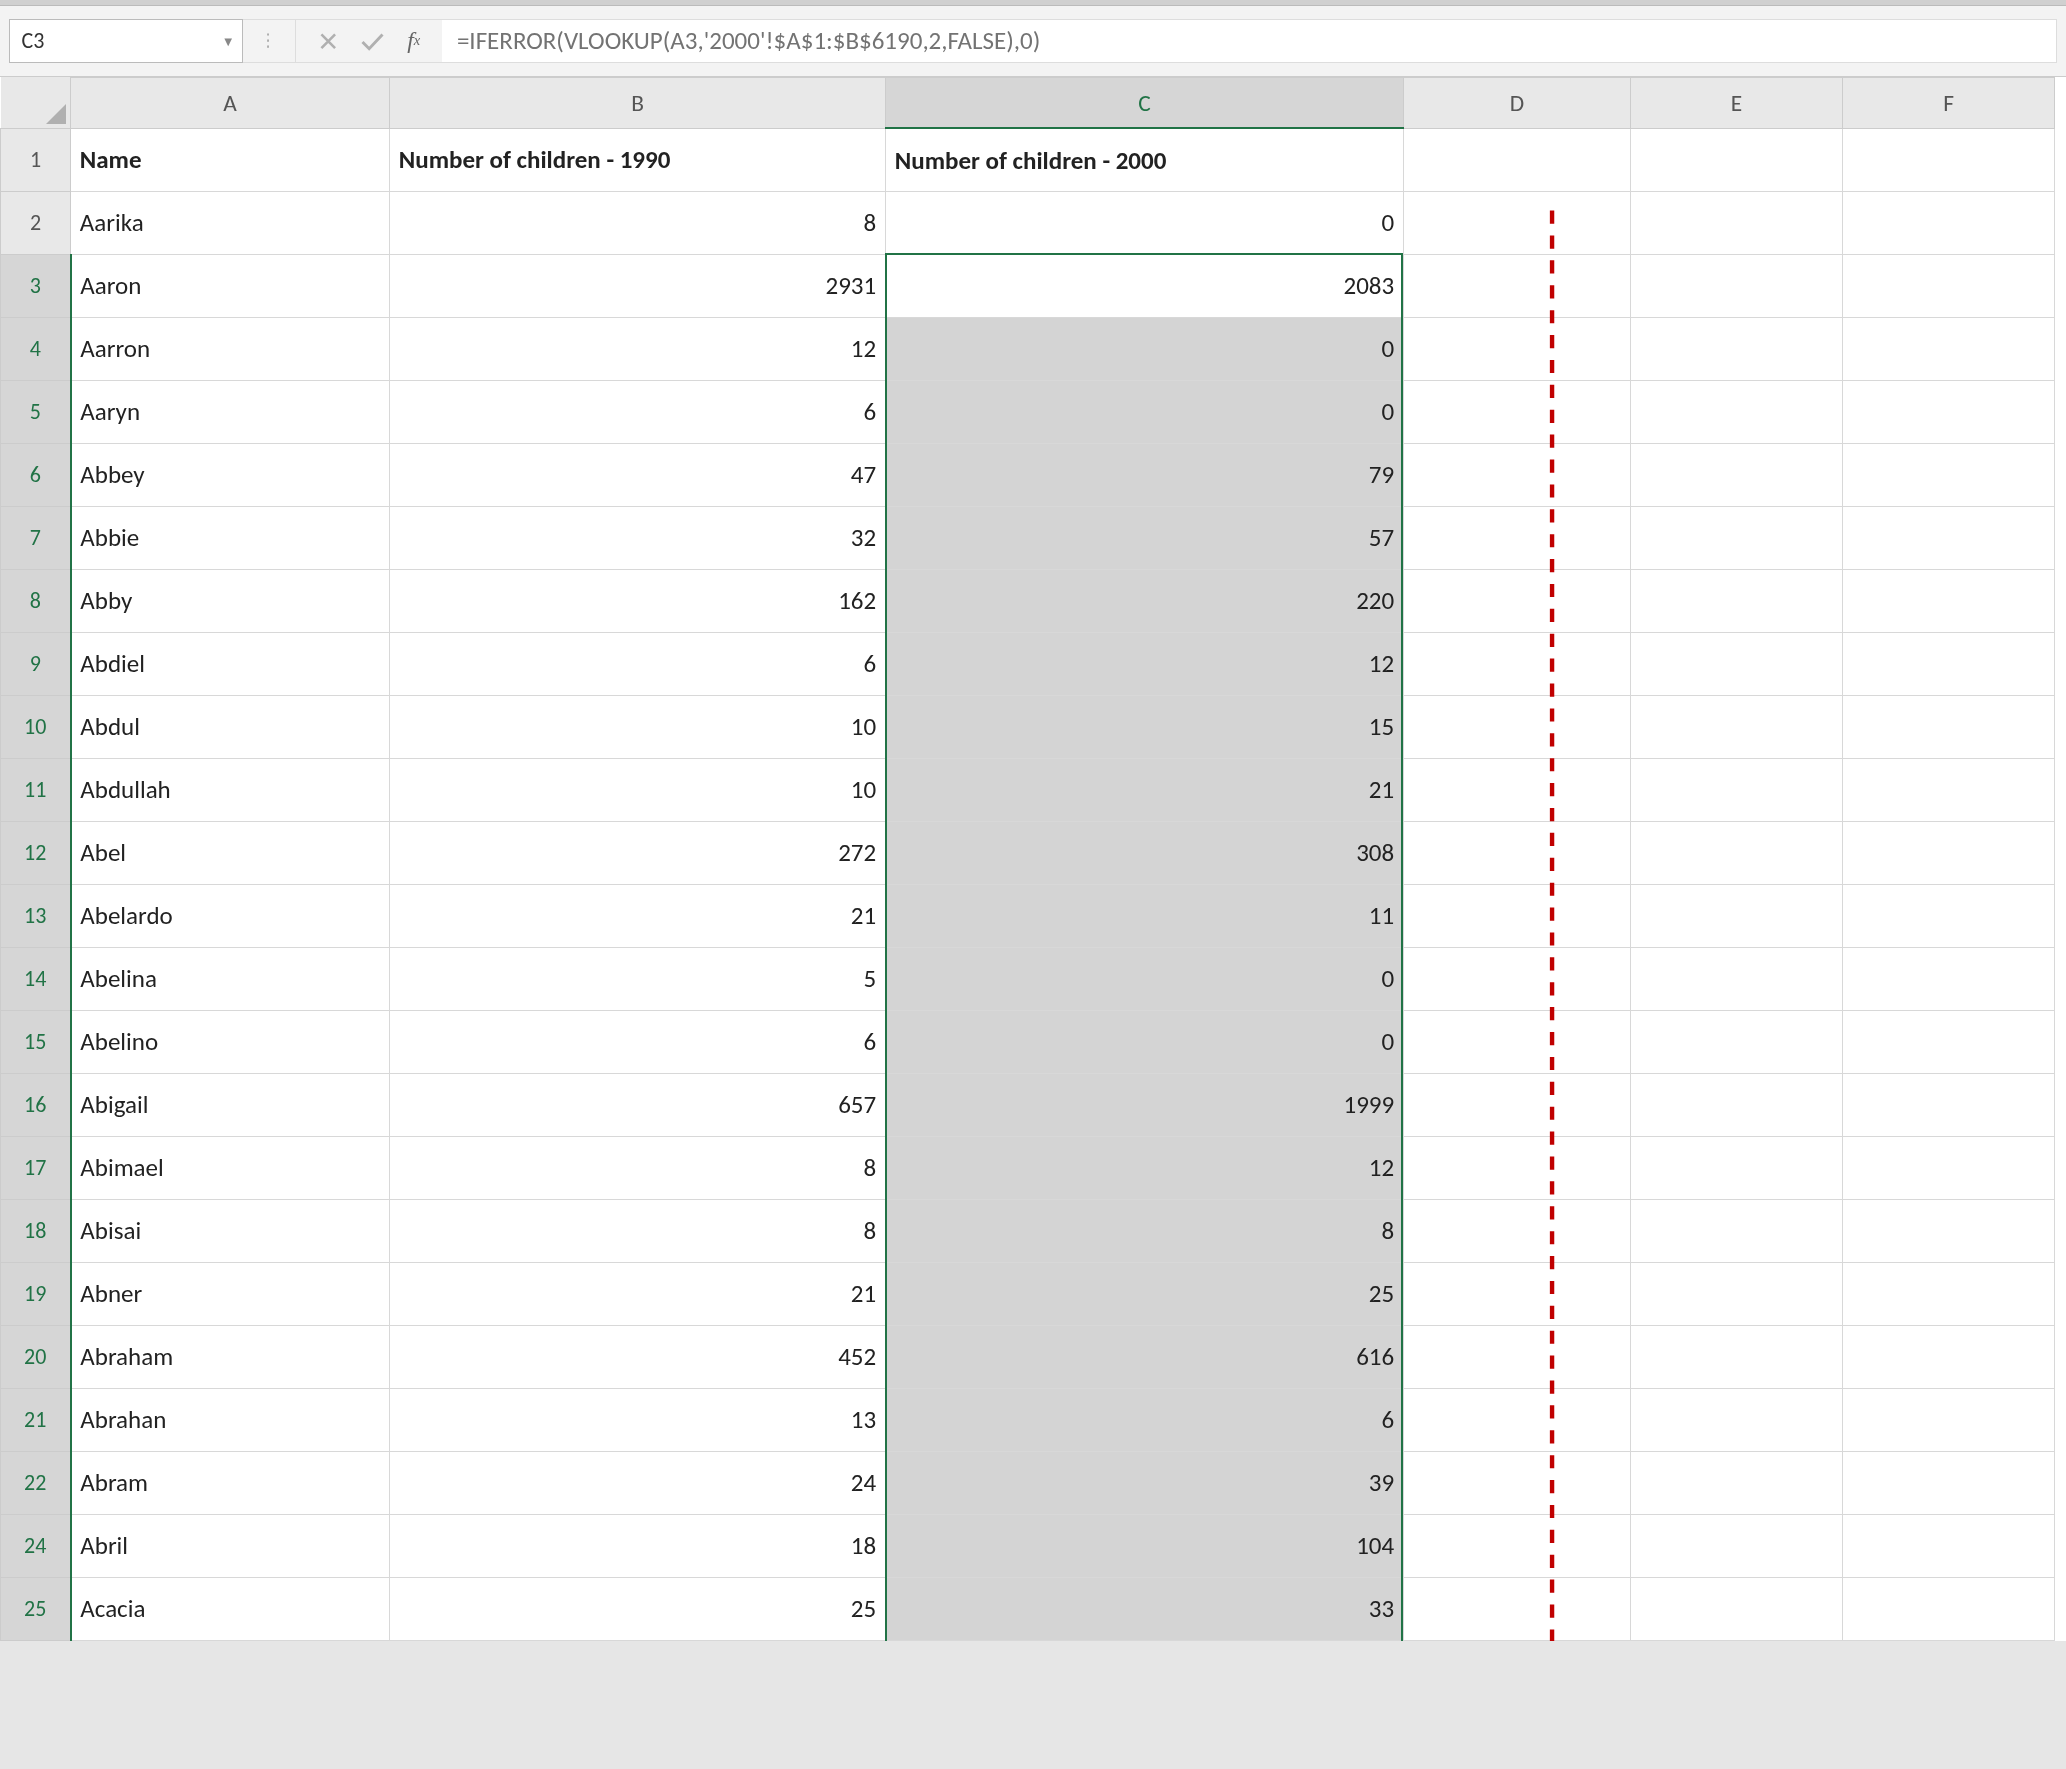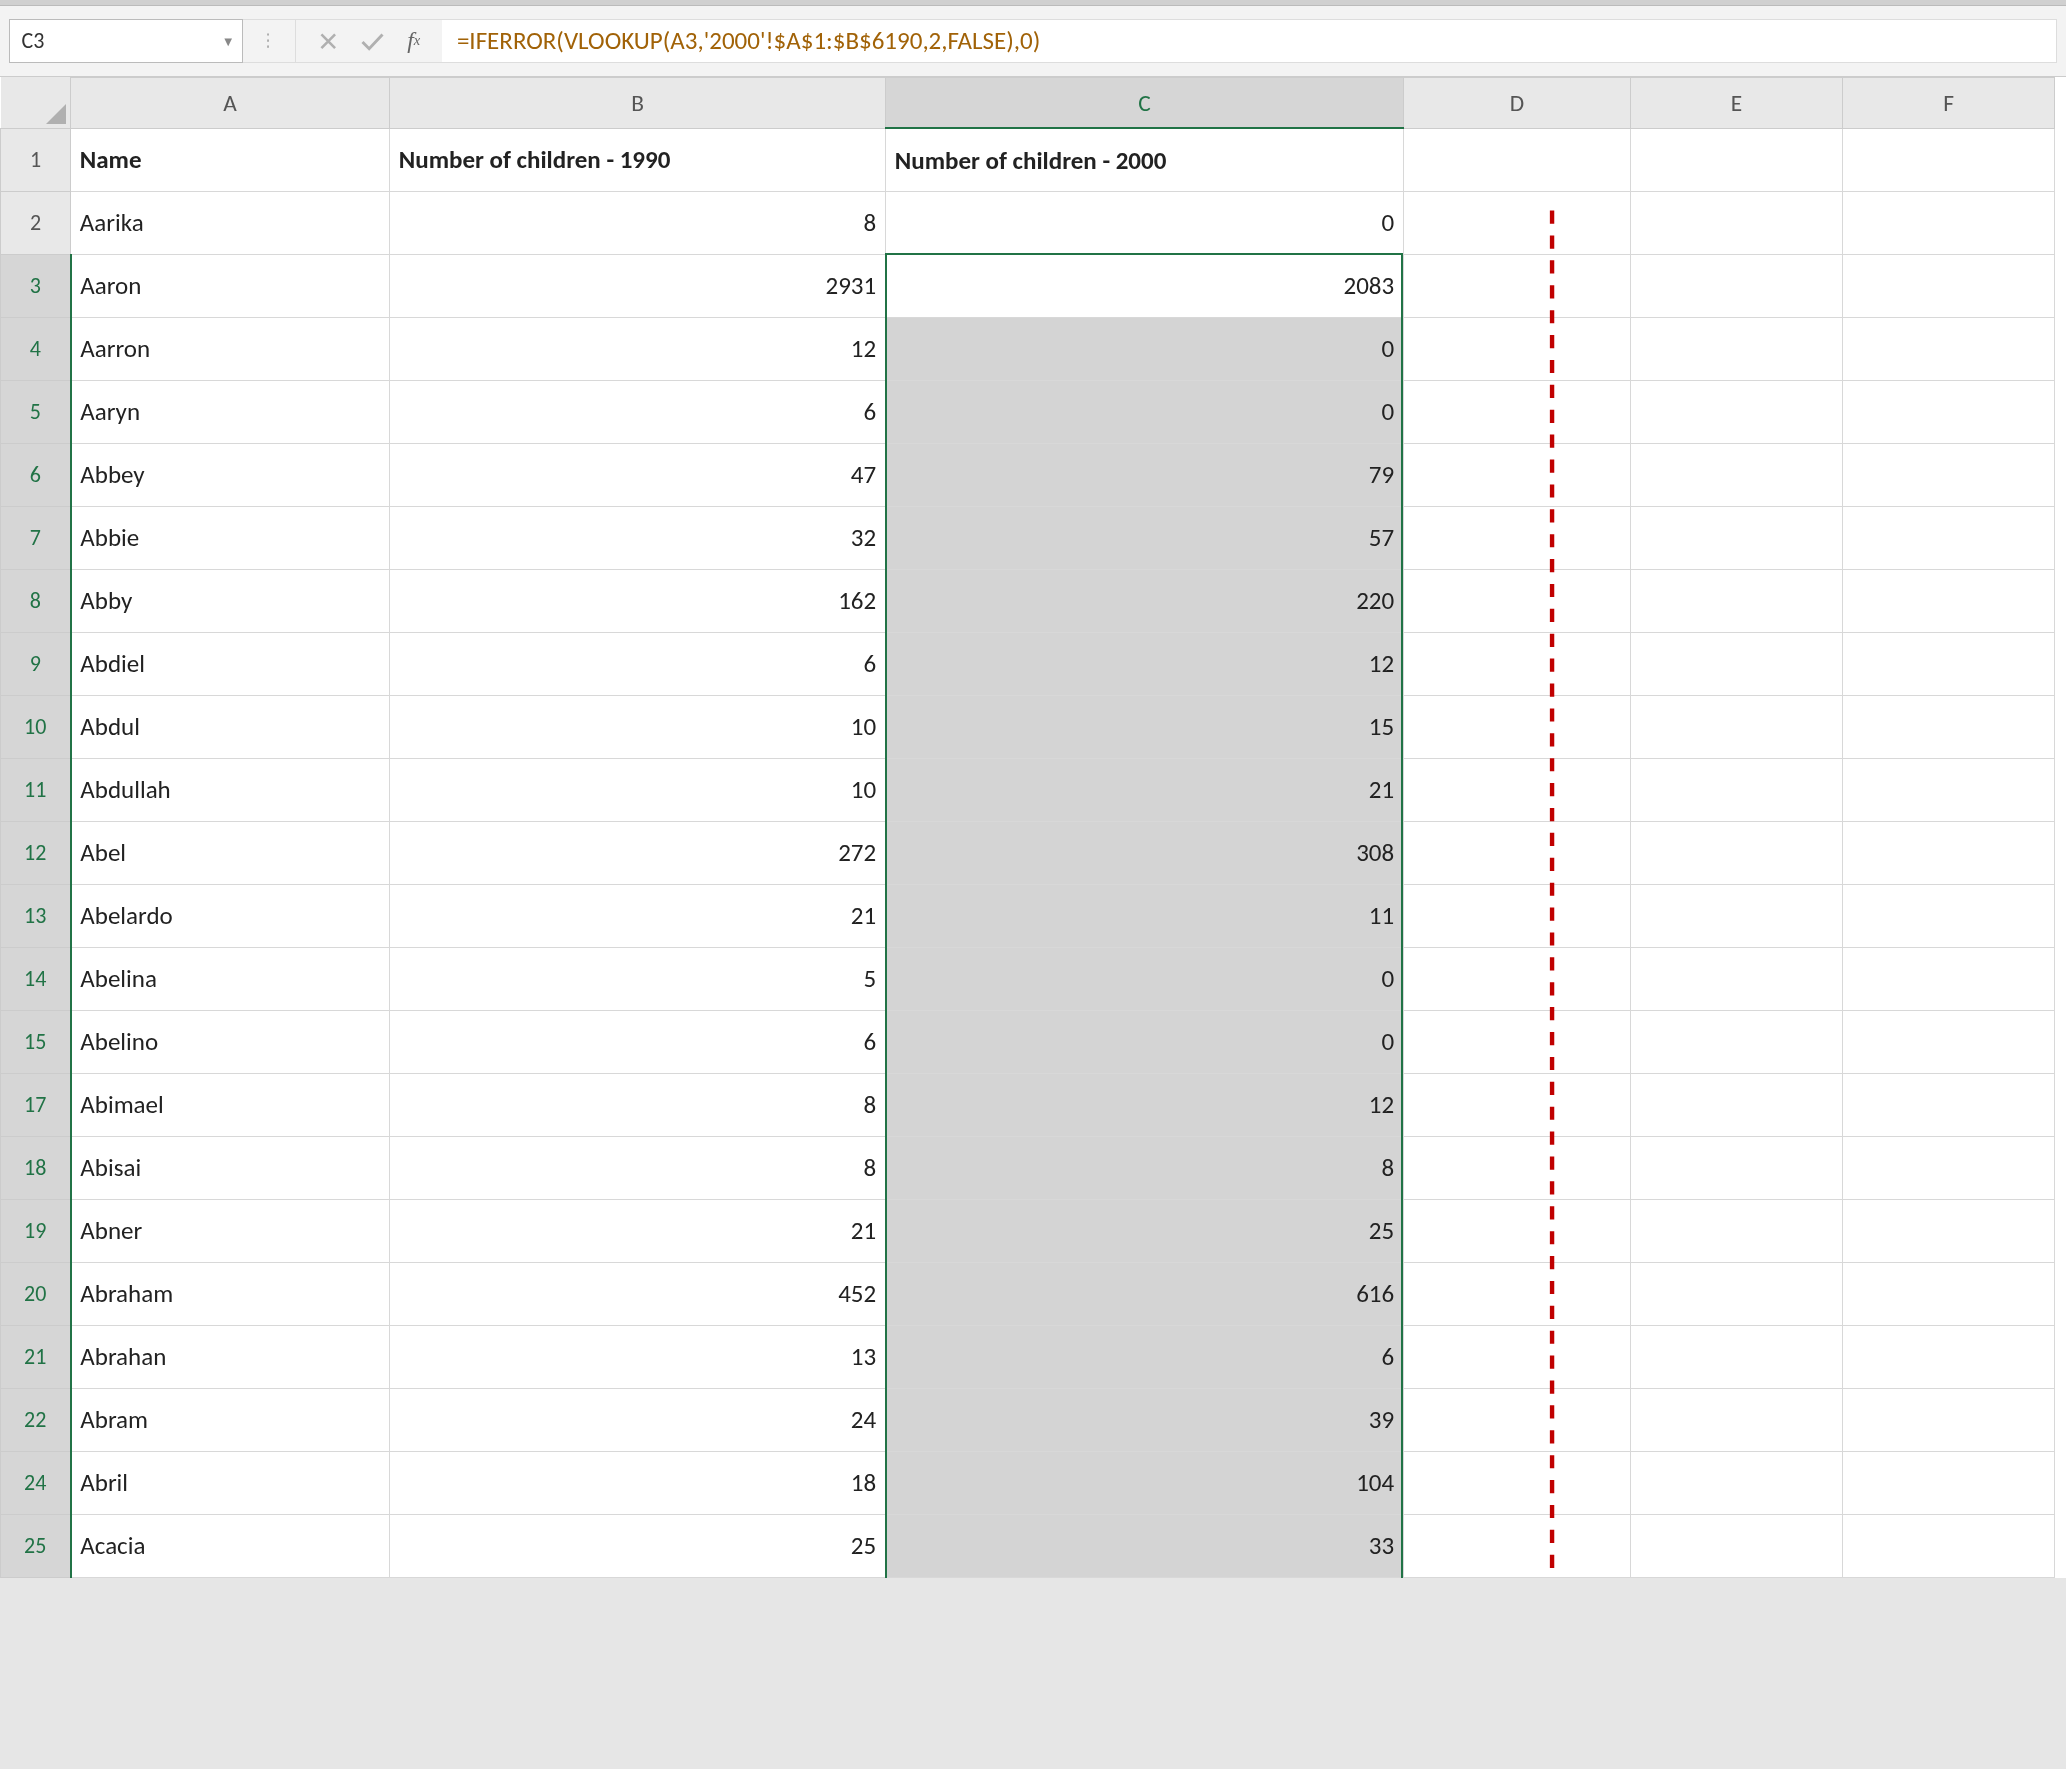--- a/index.html
+++ b/index.html
@@ -84,21 +84,21 @@
     flex: 1;
     height: 44px;
     background: #fff;
     border: 0.7px solid #ddd;
     border-left: none;
     padding: 0 14.6px;
     display: flex;
     align-items: center;
     font-size: 25px;
     font-family: Calibri, Arial, sans-serif;
-    color: #a16207;
+    color: #737373;
   }
   .grid-wrap {
     background: #fff;
     position: relative;
   }
   table.grid {
     border-collapse: collapse;
     table-layout: fixed;
   }
   .corner {
@@ -381,20 +381,29 @@
           <tr>
             <th class="rowhdr sel">15</th>
             <td class="cell">Abelino</td>
             <td class="cell num">6</td>
             <td class="cell num selected-fill">0</td>
             <td class="cell"></td>
             <td class="cell"></td>
             <td class="cell"></td>
           </tr>
           <tr>
+            <th class="rowhdr sel">16</th>
+            <td class="cell">Abigail</td>
+            <td class="cell num">657</td>
+            <td class="cell num selected-fill">1999</td>
+            <td class="cell"></td>
+            <td class="cell"></td>
+            <td class="cell"></td>
+          </tr>
+          <tr>
             <th class="rowhdr sel">17</th>
             <td class="cell">Abimael</td>
             <td class="cell num">8</td>
             <td class="cell num selected-fill">12</td>
             <td class="cell"></td>
             <td class="cell"></td>
             <td class="cell"></td>
           </tr>
           <tr>
             <th class="rowhdr sel">18</th>

